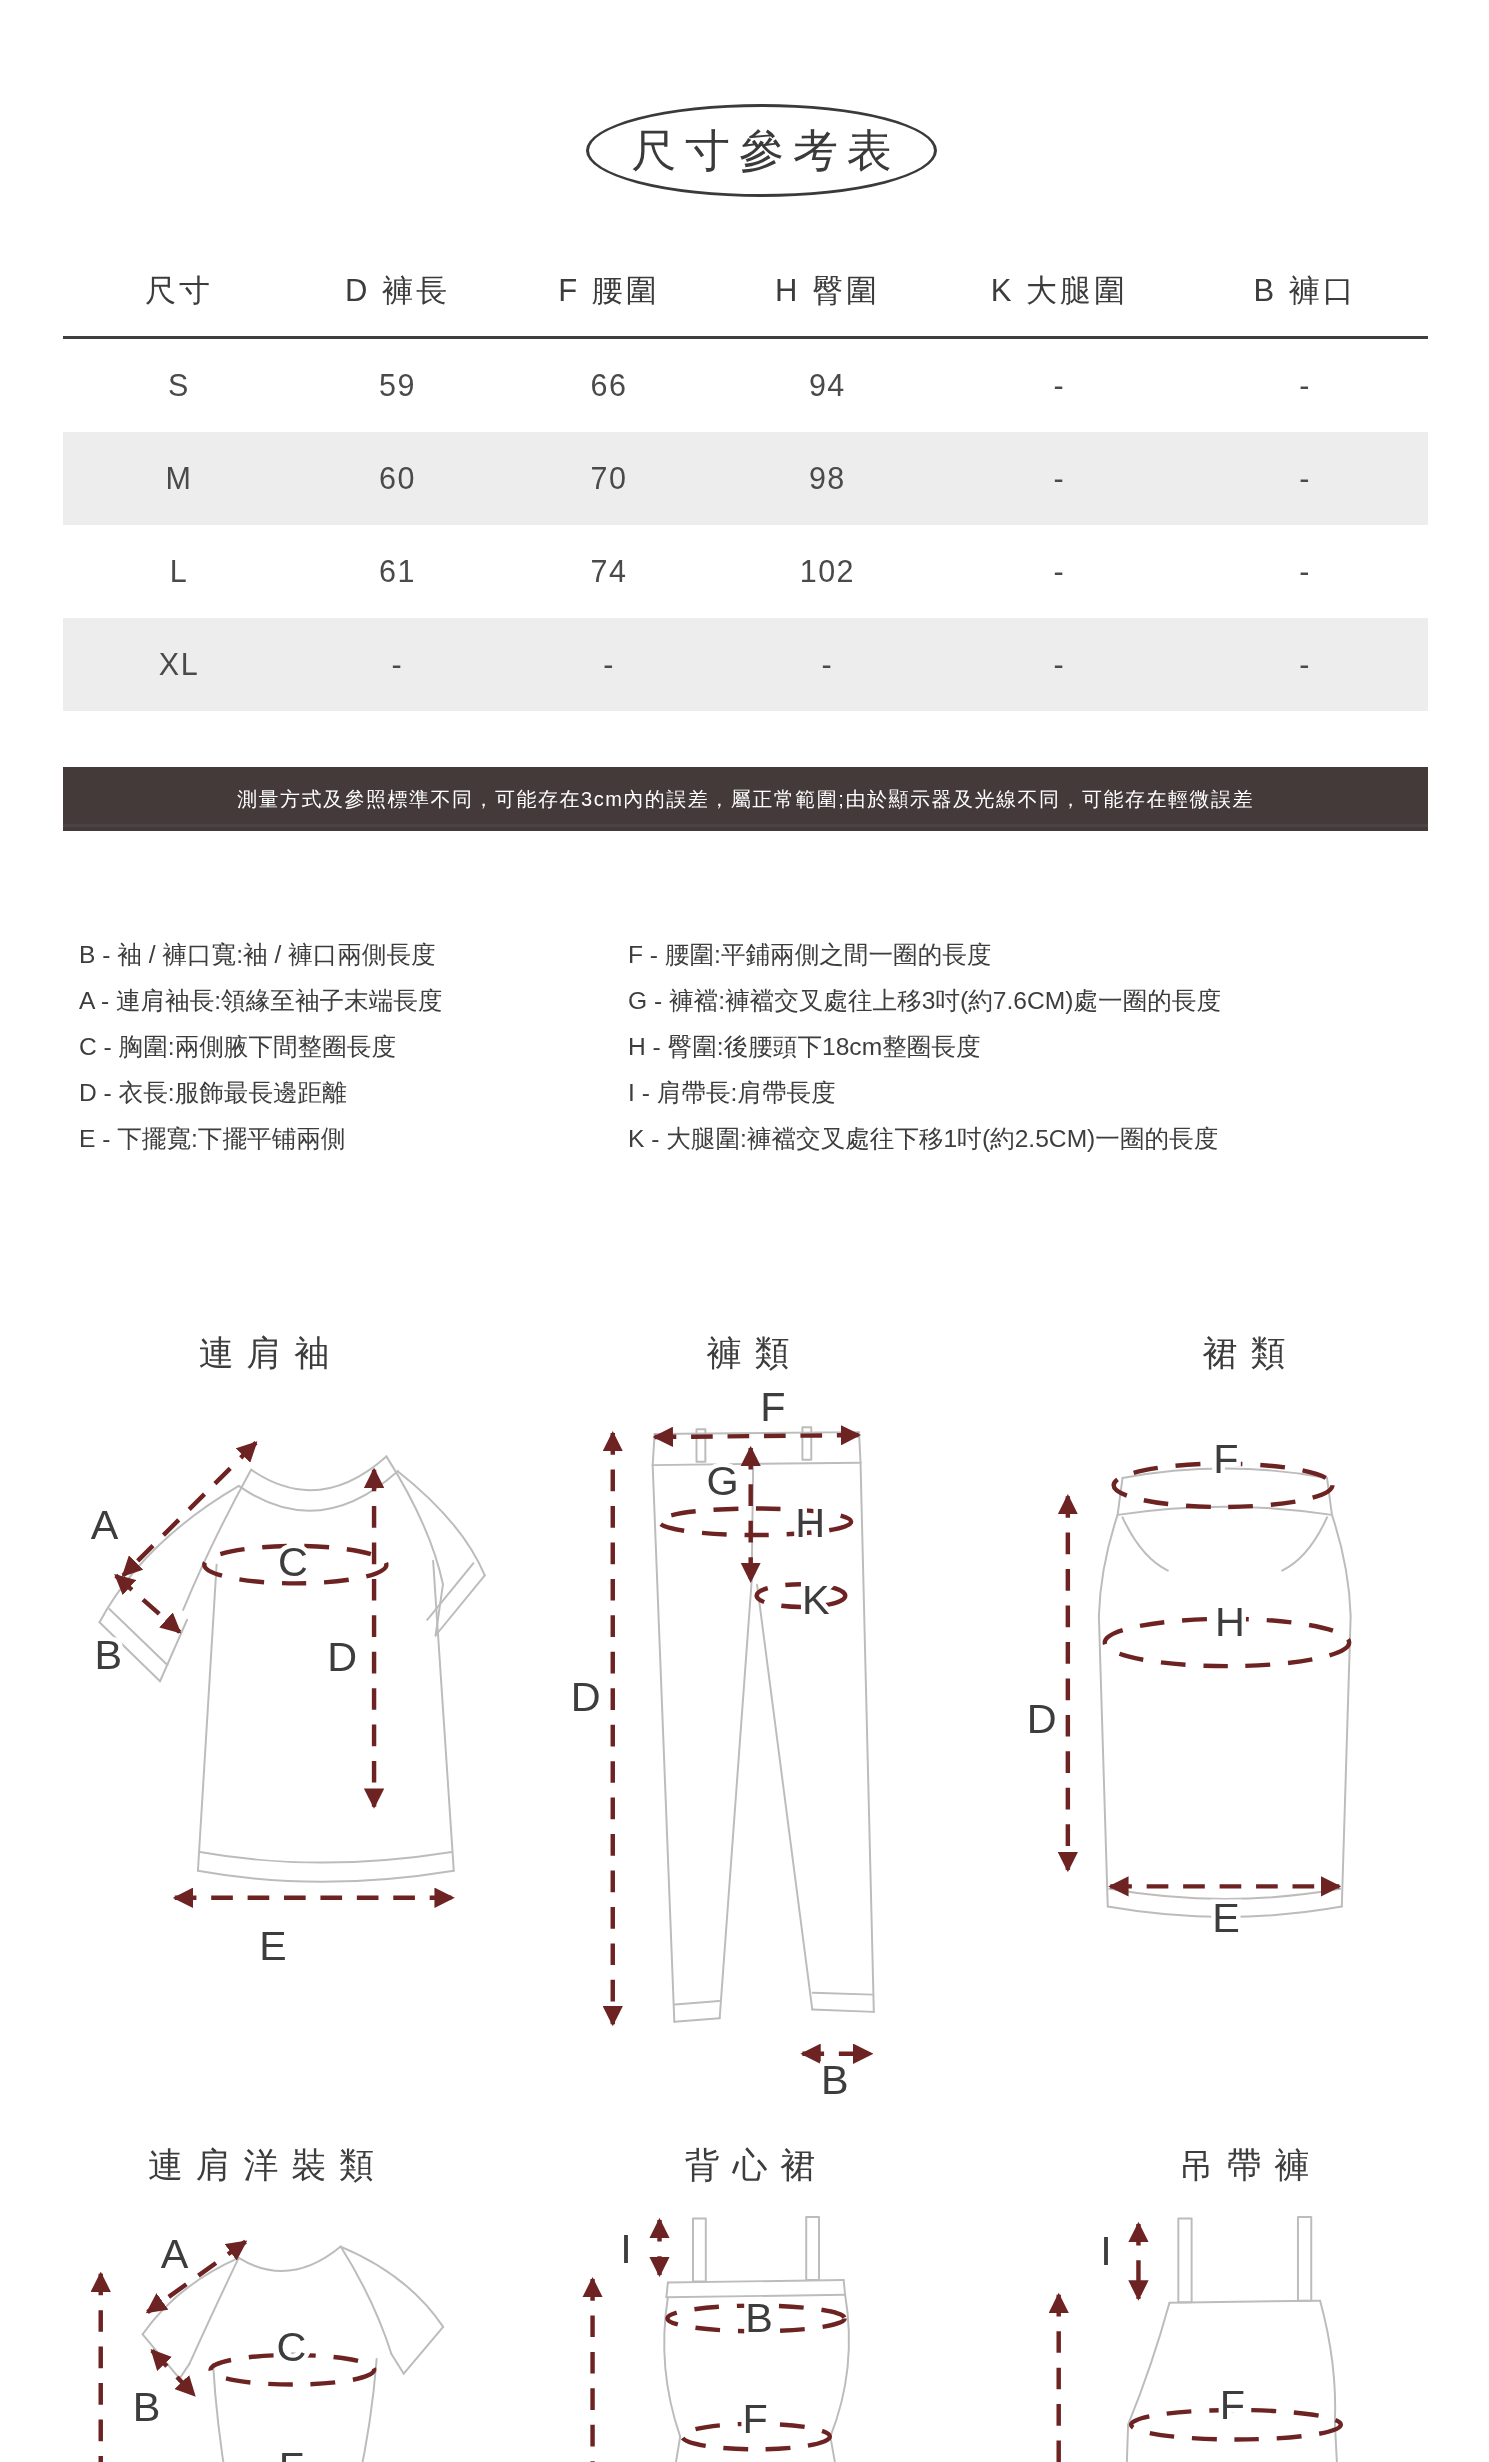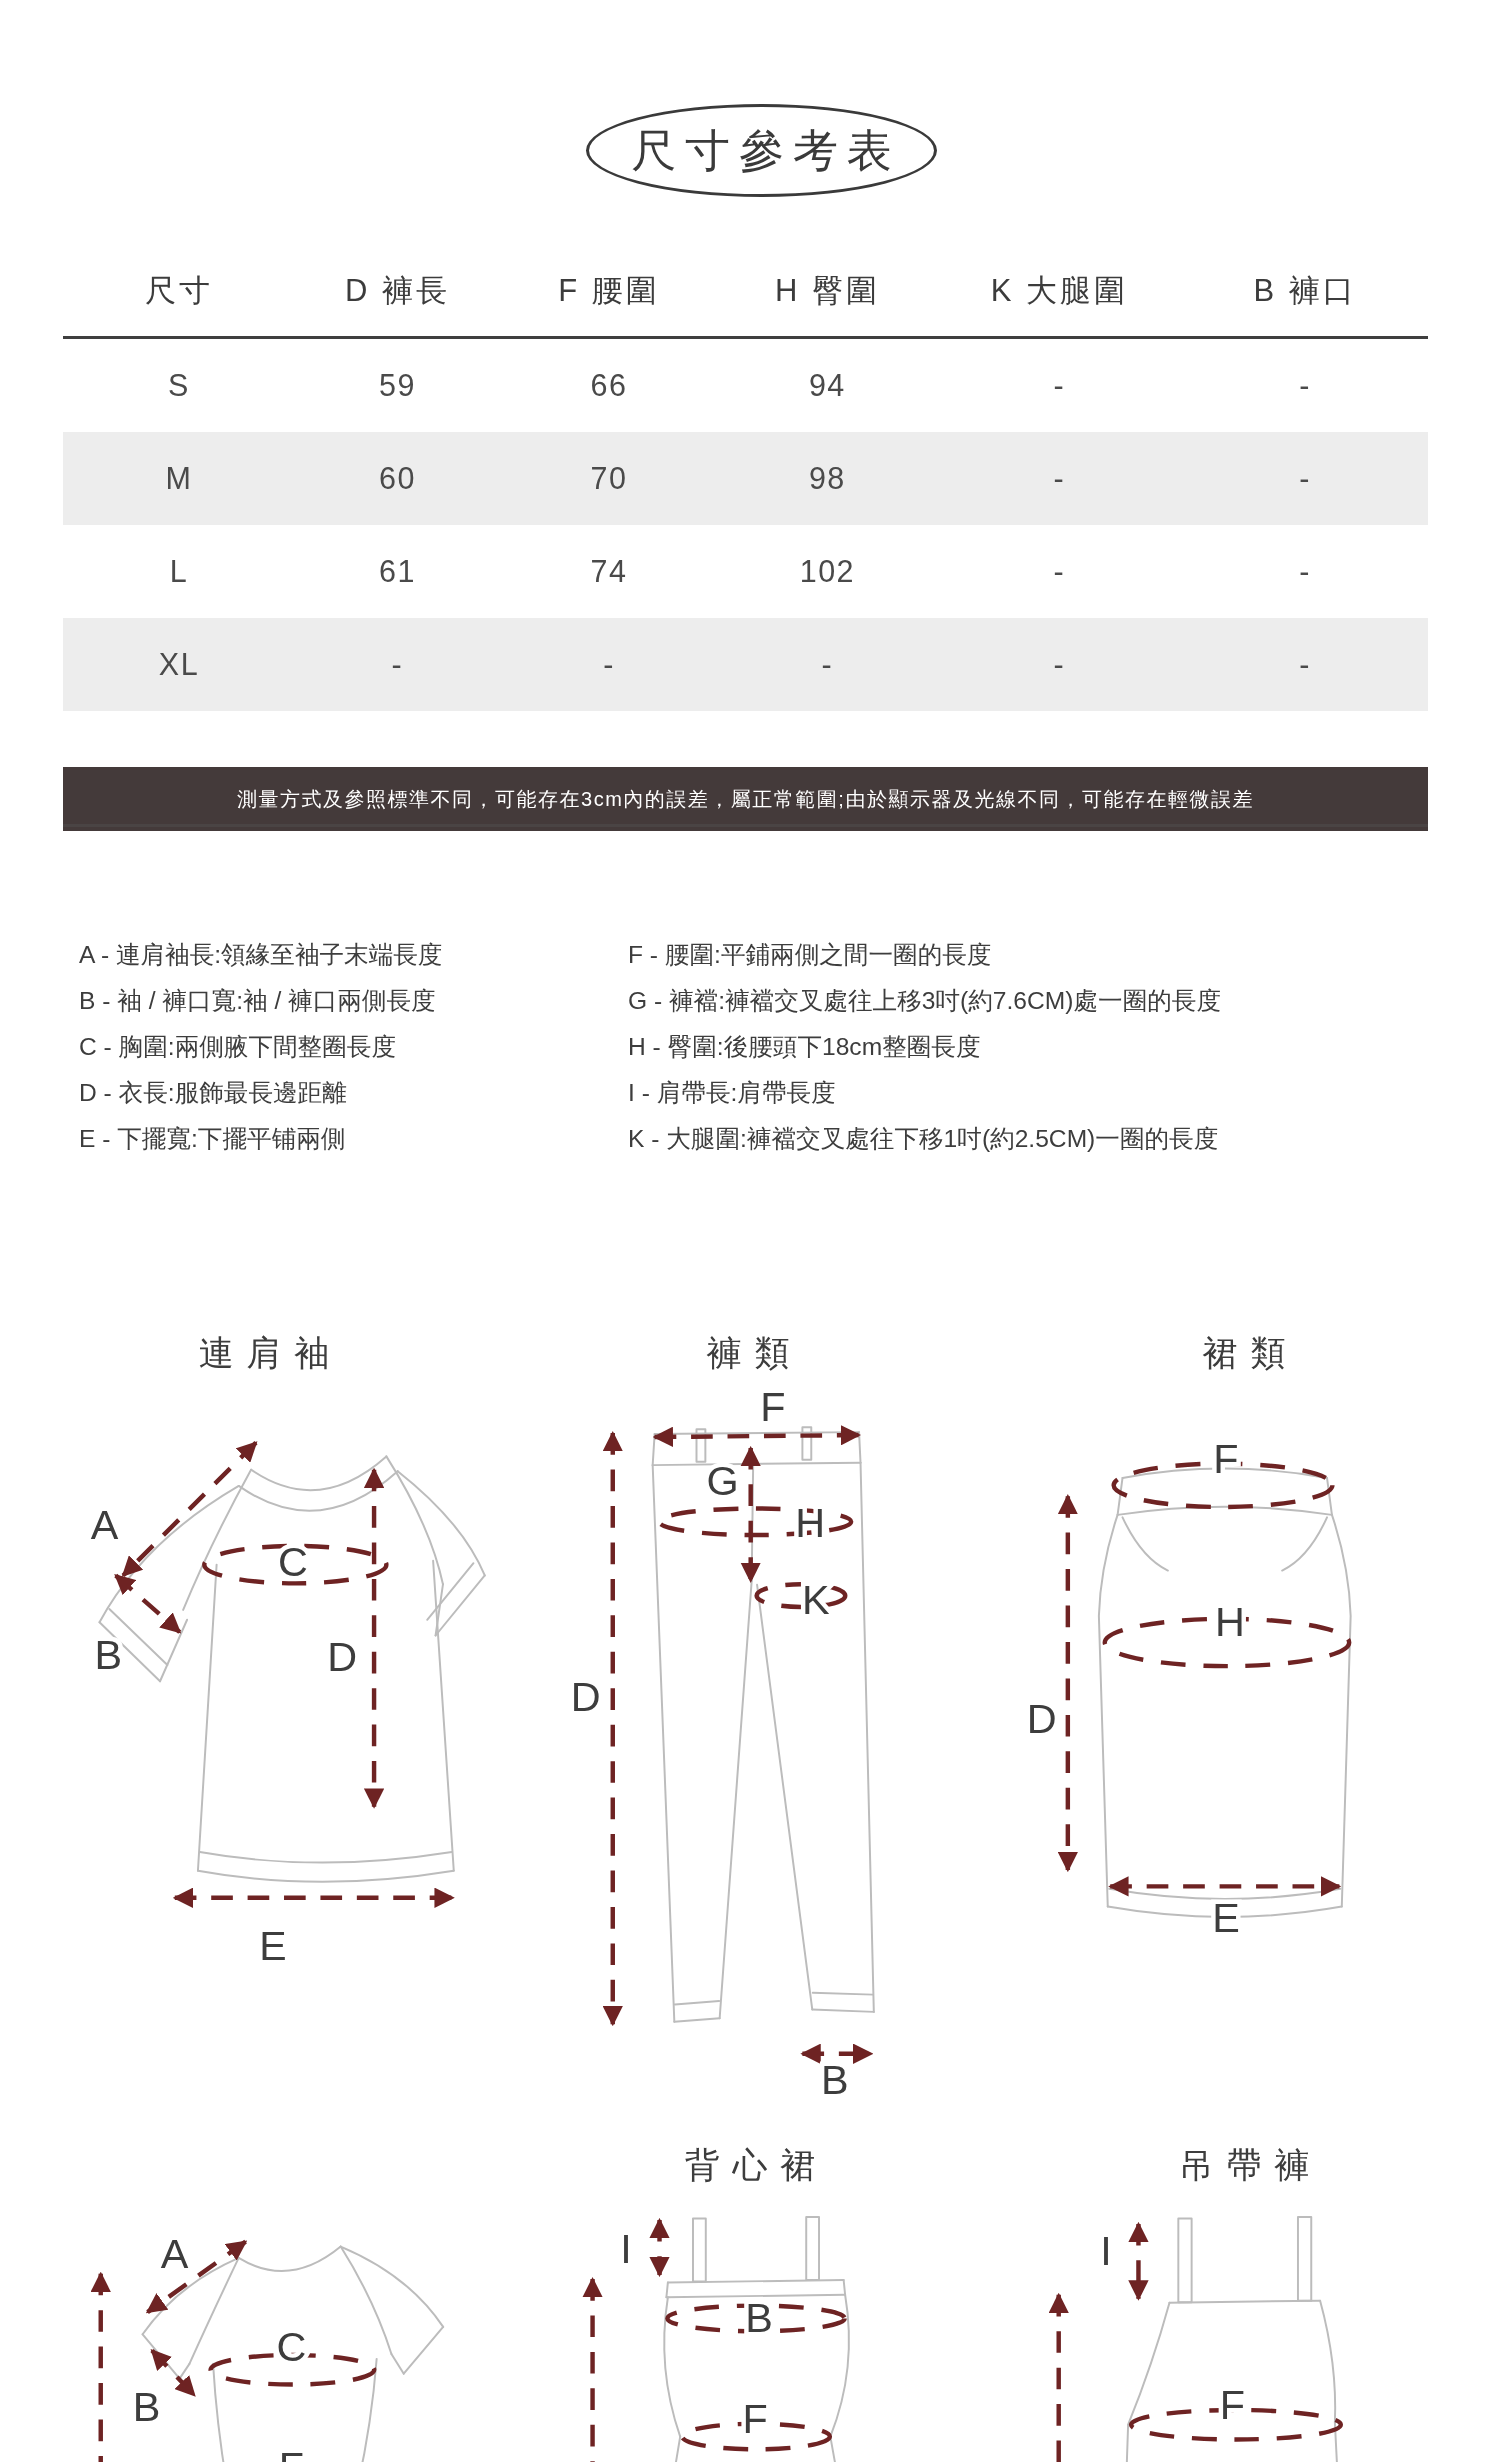--- a/index.html
+++ b/index.html
@@ -106,37 +106,38 @@
       </tbody>
     </table>
   </div>
 
   <div class="abs disclaimer">
     <span>測量方式及參照標準不同，可能存在3cm內的誤差，屬正常範圍;由於顯示器及光線不同，可能存在輕微誤差</span>
   </div>
   <div class="abs sep-line"></div>
 
   <div class="abs legend-col legend-left">
+    <div>B - 袖 / 褲口寬:袖 / 褲口兩側長度</div>
     <div>A - 連肩袖長:領緣至袖子末端長度</div>
-    <div>B - 袖 / 褲口寬:袖 / 褲口兩側長度</div>
     <div>C - 胸圍:兩側腋下間整圈長度</div>
     <div>D - 衣長:服飾最長邊距離</div>
     <div>E - 下擺寬:下擺平铺兩側</div>
   </div>
   <div class="abs legend-col legend-right">
     <div>F - 腰圍:平鋪兩側之間一圈的長度</div>
     <div>G - 褲襠:褲襠交叉處往上移3吋(約7.6CM)處一圈的長度</div>
     <div>H - 臀圍:後腰頭下18cm整圈長度</div>
     <div>I - 肩帶長:肩帶長度</div>
     <div>K - 大腿圍:褲襠交叉處往下移1吋(約2.5CM)一圈的長度</div>
   </div>
 
   <div class="abs diagram-title" style="left:264px;top:1330px;">連肩袖</div>
   <div class="abs diagram-title" style="left:748px;top:1330px;">褲類</div>
   <div class="abs diagram-title" style="left:1244px;top:1330px;">裙類</div>
+  <div class="abs diagram-title" style="left:261px;top:2142px;">連肩洋裝類</div>
   <div class="abs diagram-title" style="left:750px;top:2142px;">背心裙</div>
   <div class="abs diagram-title" style="left:1244px;top:2142px;">吊帶褲</div>
 
   <svg class="abs" style="left:69px;top:1413px;" width="433" height="507" viewBox="0 0 880 1030">
     <defs>
       <marker id="m1" viewBox="0 0 10 10" refX="9" refY="5" markerWidth="4.6" markerHeight="4.6" orient="auto-start-reverse">
         <path d="M0 0L10 5L0 10z" fill="#6e2323"></path>
       </marker>
     </defs>
     <g>

